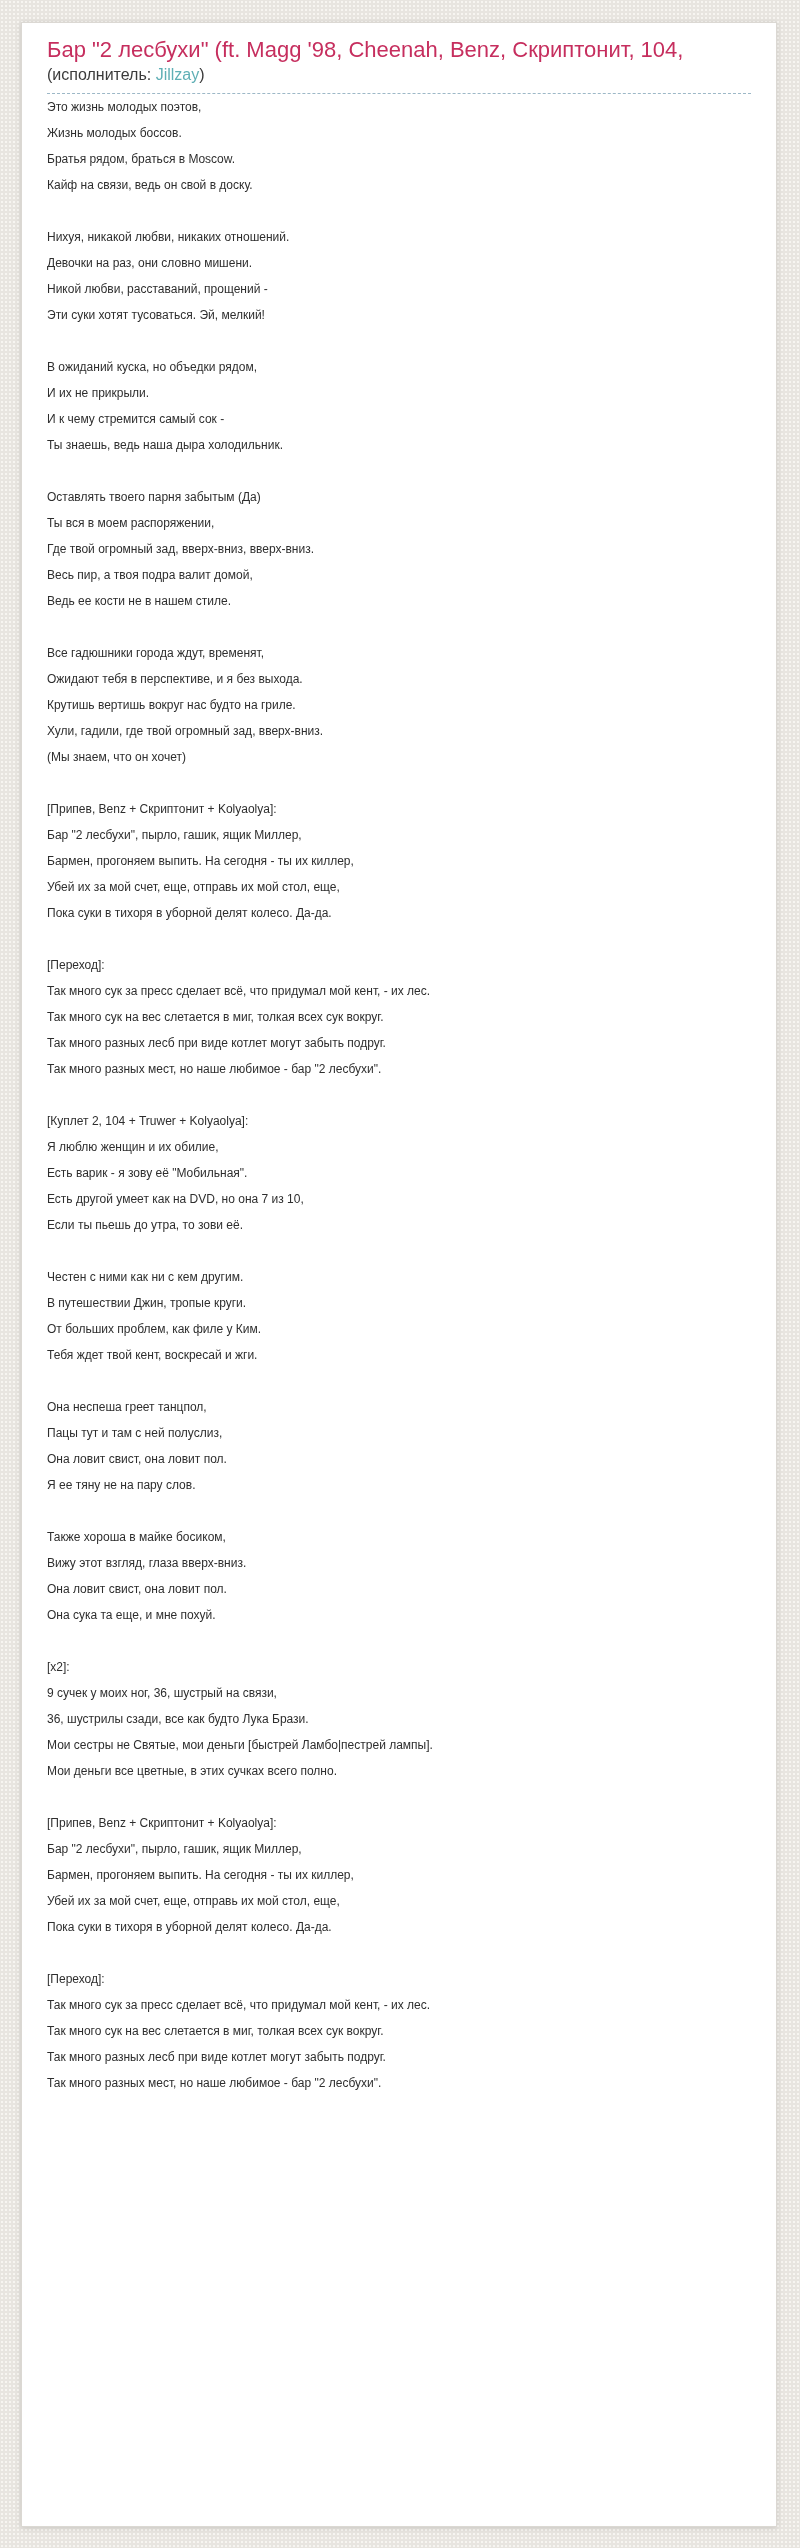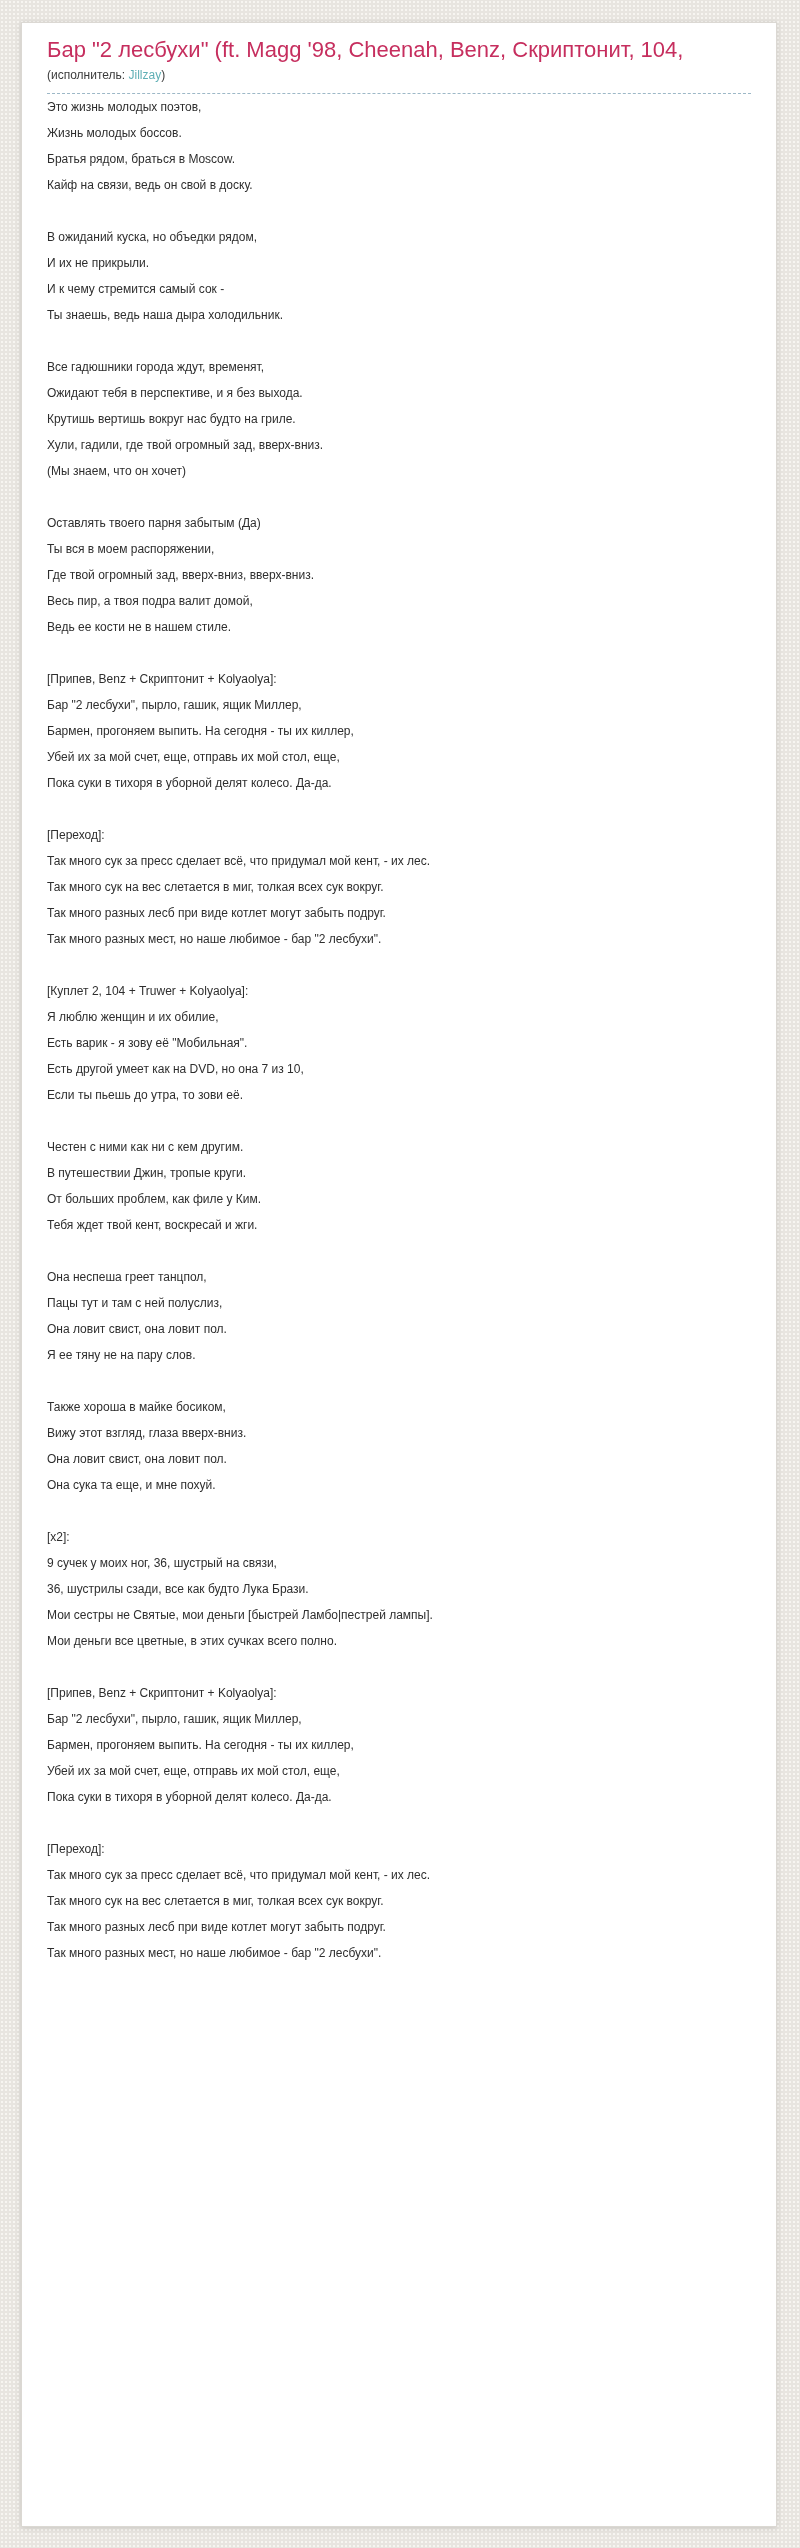--- a/index.html
+++ b/index.html
@@ -37,21 +37,21 @@
     margin: 0;
     font-size: 22px;
     font-weight: normal;
     line-height: 26px;
     color: #c62e5e;
     white-space: nowrap;
     overflow: hidden;
   }
   .artist-line {
     margin-top: 2px;
-    font-size: 12px;
+    font-size: 16px;
     line-height: 20px;
     color: #3b3b3b;
   }
   .artist-link {
     color: #5fafb5;
     text-decoration: none;
     cursor: pointer;
   }
   .lyrics {
     font-size: 12px;
@@ -81,44 +81,50 @@
   <div class="lyrics">
 
     <p class="stanza">
       <span class="line">Это жизнь молодых поэтов,</span><br>
       <span class="line">Жизнь молодых боссов.</span><br>
       <span class="line">Братья рядом, браться в Moscow.</span><br>
       <span class="line">Кайф на связи, ведь он свой в доску.</span>
     </p>
 
 
+    <p class="stanza">
+      <span class="line">Нихуя, никакой любви, никаких отношений.</span><br>
+      <span class="line">Девочки на раз, они словно мишени.</span><br>
+      <span class="line">Никой любви, расставаний, прощений -</span><br>
+      <span class="line">Эти суки хотят тусоваться. Эй, мелкий!</span>
+    </p>
 
 
     <p class="stanza">
       <span class="line">В ожиданий куска, но объедки рядом,</span><br>
       <span class="line">И их не прикрыли.</span><br>
       <span class="line">И к чему стремится самый сок -</span><br>
       <span class="line">Ты знаешь, ведь наша дыра холодильник.</span>
     </p>
 
 
     <p class="stanza">
+      <span class="line">Оставлять твоего парня забытым (Да)</span><br>
+      <span class="line">Ты вся в моем распоряжении,</span><br>
+      <span class="line">Где твой огромный зад, вверх-вниз, вверх-вниз.</span><br>
+      <span class="line">Весь пир, а твоя подра валит домой,</span><br>
+      <span class="line">Ведь ее кости не в нашем стиле.</span>
+    </p>
+
+    <p class="stanza">
       <span class="line">Все гадюшники города ждут, временят,</span><br>
       <span class="line">Ожидают тебя в перспективе, и я без выхода.</span><br>
       <span class="line">Крутишь вертишь вокруг нас будто на гриле.</span><br>
       <span class="line">Хули, гадили, где твой огромный зад, вверх-вниз.</span><br>
       <span class="line">(Мы знаем, что он хочет)</span>
-    </p>
-
-    <p class="stanza">
-      <span class="line">Оставлять твоего парня забытым (Да)</span><br>
-      <span class="line">Ты вся в моем распоряжении,</span><br>
-      <span class="line">Где твой огромный зад, вверх-вниз, вверх-вниз.</span><br>
-      <span class="line">Весь пир, а твоя подра валит домой,</span><br>
-      <span class="line">Ведь ее кости не в нашем стиле.</span>
     </p>
 
     <p class="stanza">
       <span class="line">[Припев, Benz + Скриптонит + Kolyaolya]:</span><br>
       <span class="line">Бар "2 лесбухи", пырло, гашик, ящик Миллер,</span><br>
       <span class="line">Бармен, прогоняем выпить. На сегодня - ты их киллер,</span><br>
       <span class="line">Убей их за мой счет, еще, отправь их мой стол, еще,</span><br>
       <span class="line">Пока суки в тихоря в уборной делят колесо. Да-да.</span>
     </p>
 

